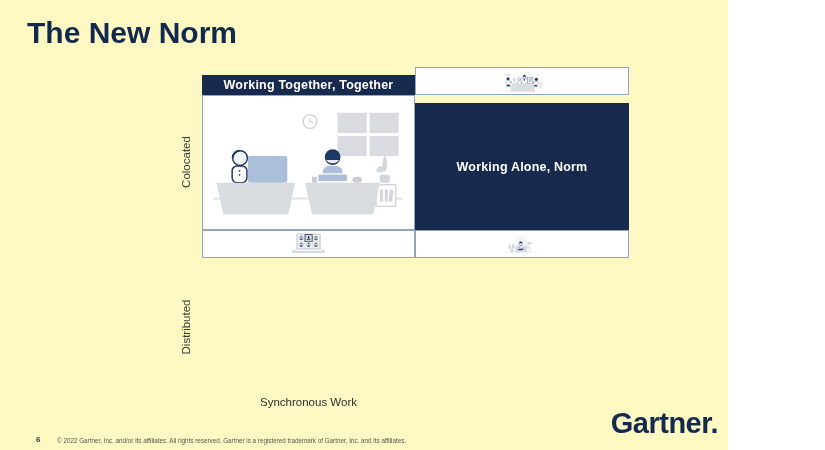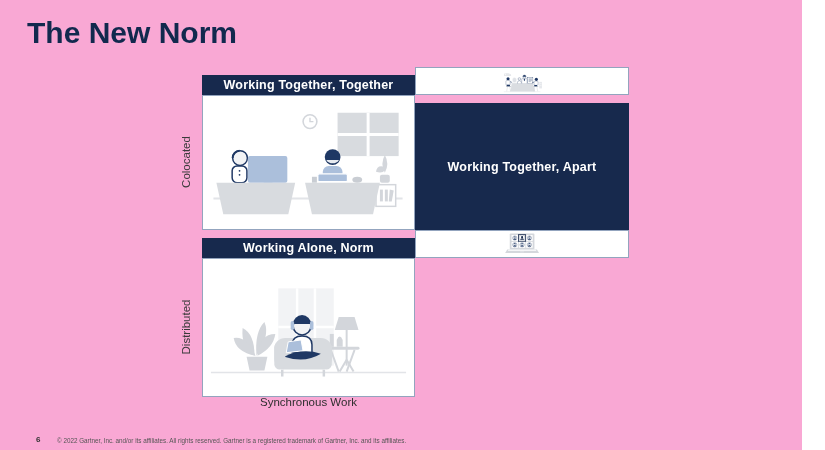--- a/index.html
+++ b/index.html
@@ -1,21 +1,21 @@
 <!DOCTYPE html>
 <html><head>
 <meta charset="utf-8">
 <style>
   * { box-sizing: border-box; margin: 0; padding: 0; }
   html, body { background: #fff; }
   .slide {
     position: relative;
-    width: 802px;
+    width: 728px;
     height: 450px;
-    background: #f9a8d4;
+    background: #fef9c3;
     font-family: "Liberation Sans", sans-serif;
     overflow: hidden;
   }
   .title {
     position: absolute;
     left: 27px;
     top: 16px;
     font-size: 30px;
     font-weight: 800;
     color: #12294E;
@@ -202,21 +202,20 @@
           <path d="M124.5,65 a8,8 0 0 0 13,0 z" fill="#E8EBF0"></path>
           <rect x="121" y="71" width="20" height="15" rx="6" fill="#ABBFDB"></rect>
           <rect x="116" y="79" width="30" height="8" rx="1.5" fill="#ABBFDB" stroke="#fff" stroke-width="1.2"></rect>
           <ellipse cx="156" cy="85" rx="5" ry="3" fill="#C9CDD3"></ellipse>
           <rect x="110" y="82" width="5" height="6" fill="#C9CDD3"></rect>
         </g>
         <polygon points="103,88 179,88 172,120 110,120" fill="#D8DBDF"></polygon>
       </svg>
     </div>
 
-    <div class="qhead">Working Together, Apart</div>
     <div class="qhead">Working Alone, Norm</div>
 
     <div class="qcell">
       <svg viewBox="0 0 213 135">
         <defs>
           <g id="q3av">
             <circle r="11" fill="#fff" stroke="#1F3864" stroke-width="1.8"></circle>
             <path d="M-4.5,-4 a4.5,4.5 0 0 1 9,0 z" fill="#1F3864"></path>
             <circle cy="-2.5" r="4.5" fill="none" stroke="#1F3864" stroke-width="1.4"></circle>
             <path d="M-7.5,9.5 a7.5,7 0 0 1 15,0 z" fill="#1F3864"></path>
@@ -303,14 +302,15 @@
 
   <div class="row-label r1">Colocated</div>
   <div class="row-label r2">Distributed</div>
 
   <div class="col-labels">
     <div class="col-label c1">Synchronous Work</div>
   </div>
 
   <div class="page-num">6</div>
   <div class="copyright">© 2022 Gartner, Inc. and/or its affiliates. All rights reserved. Gartner is a registered trademark of Gartner, Inc. and its affiliates.</div>
+  <div class="logo">Gartner.</div>
 
 </div>
 
 </body></html>

